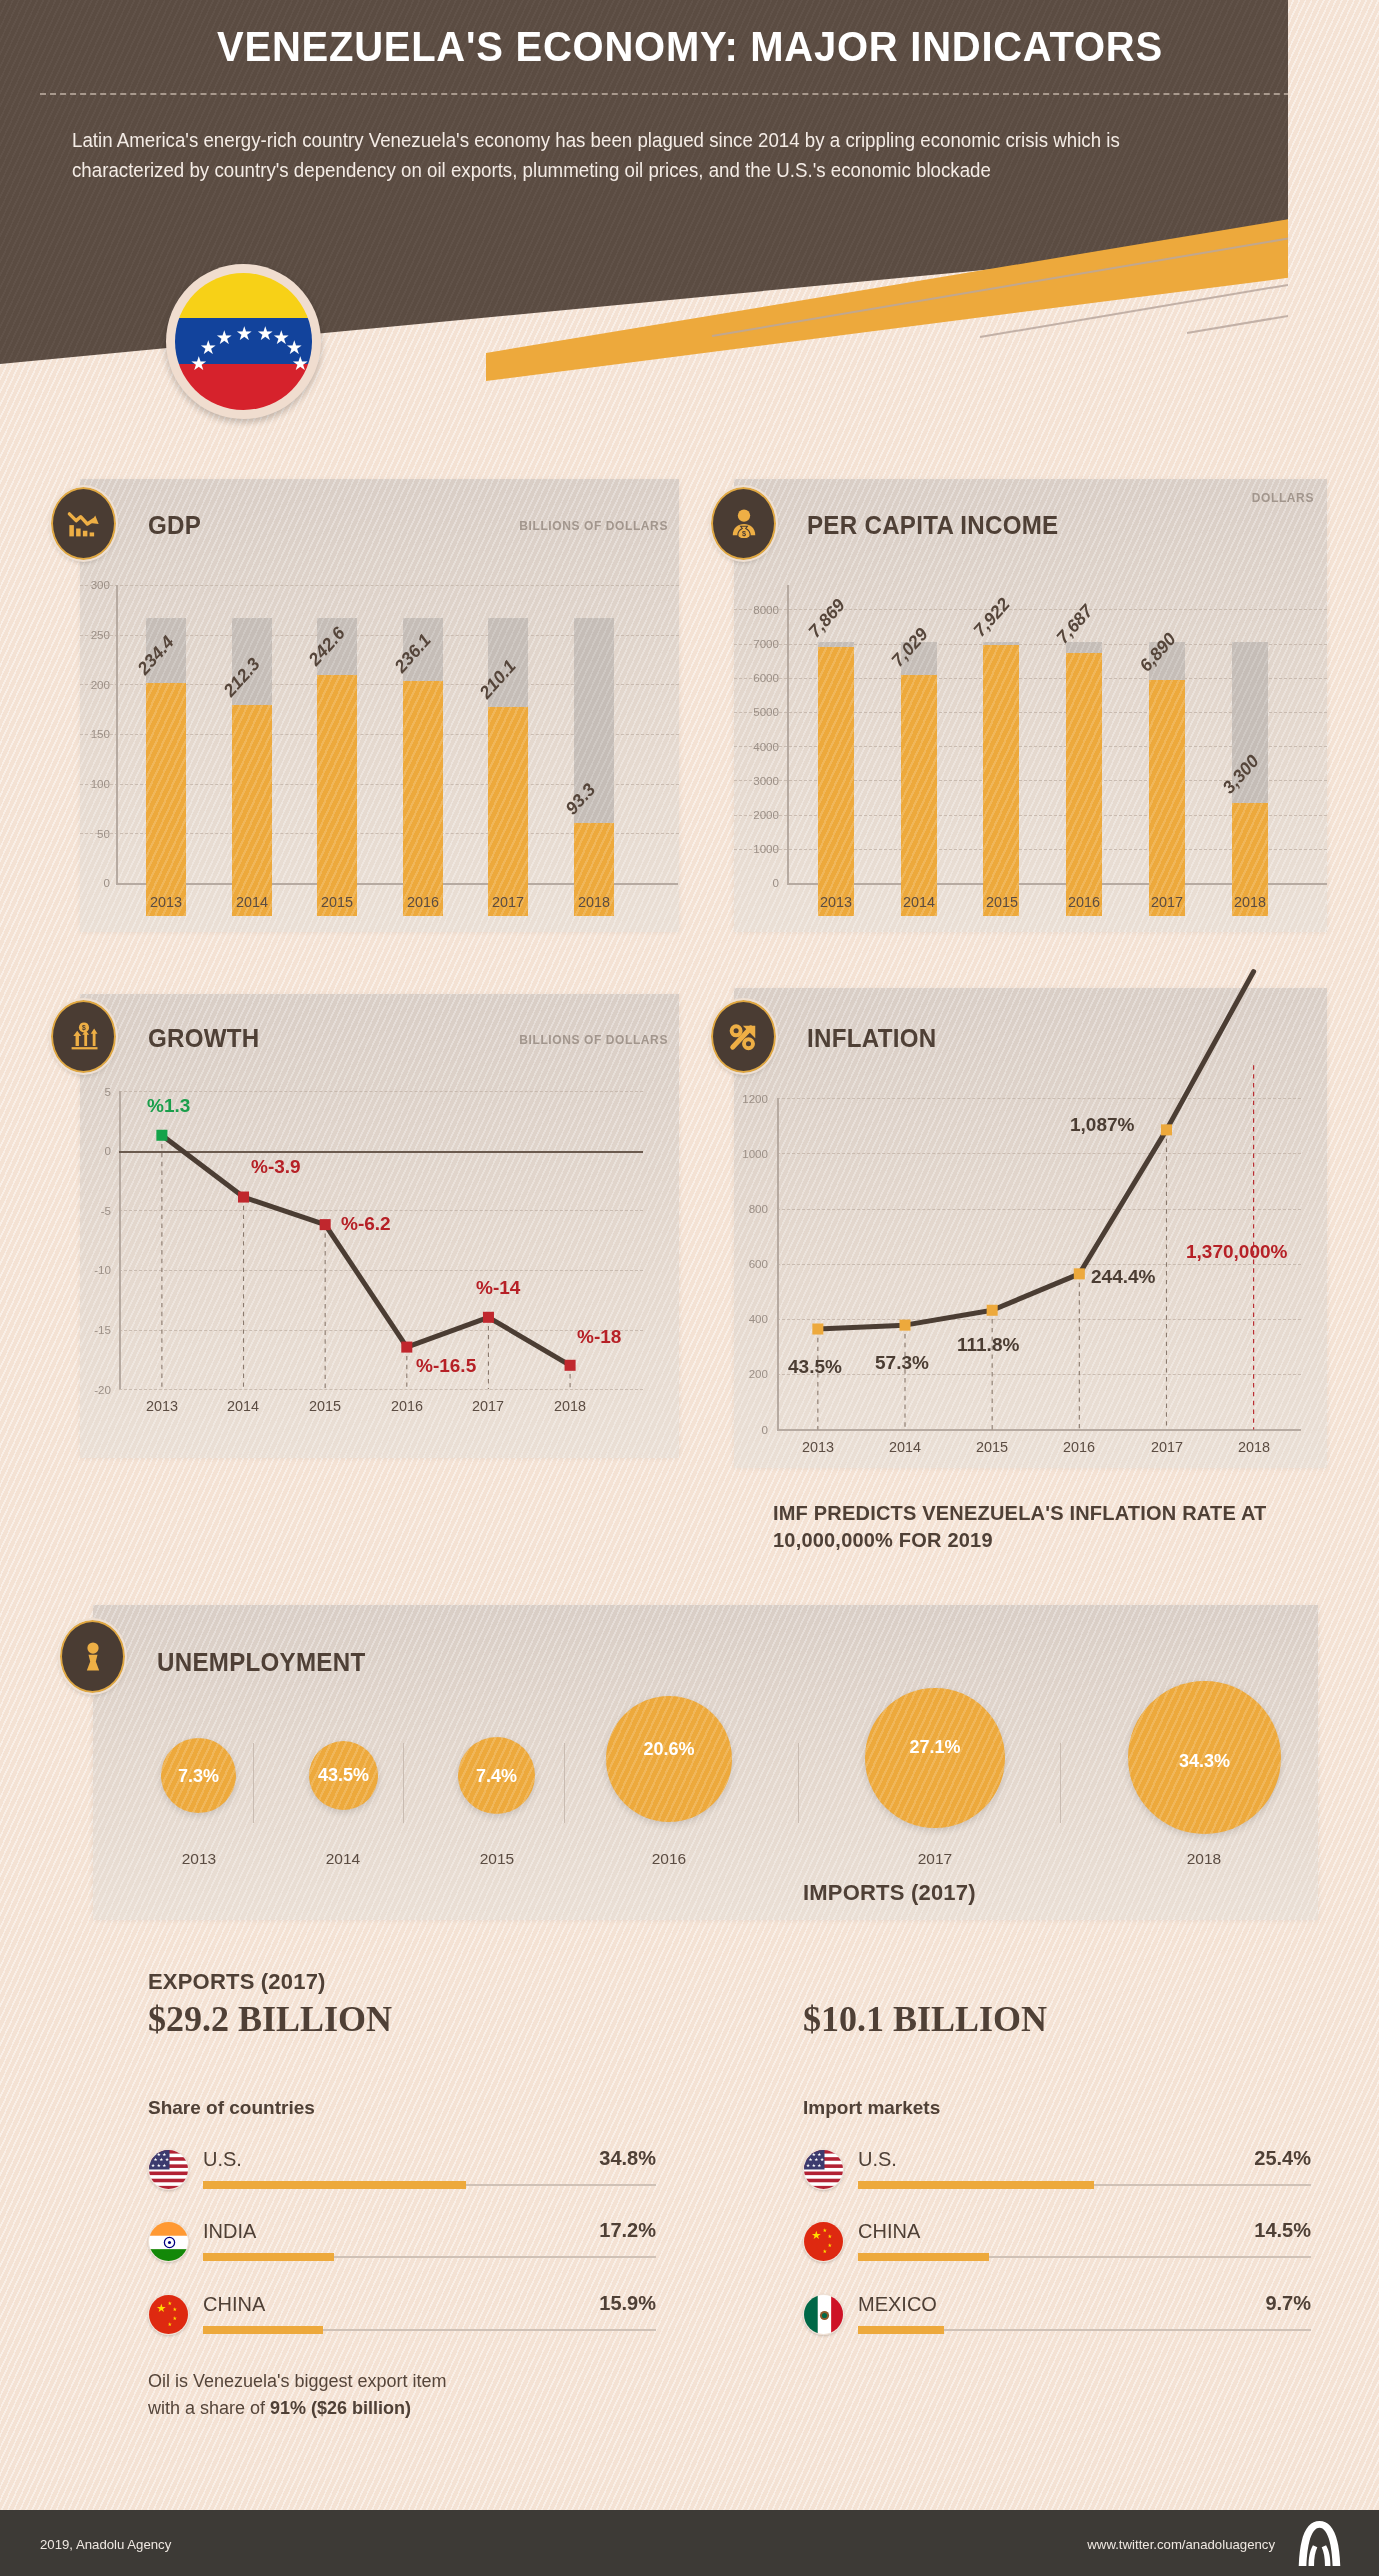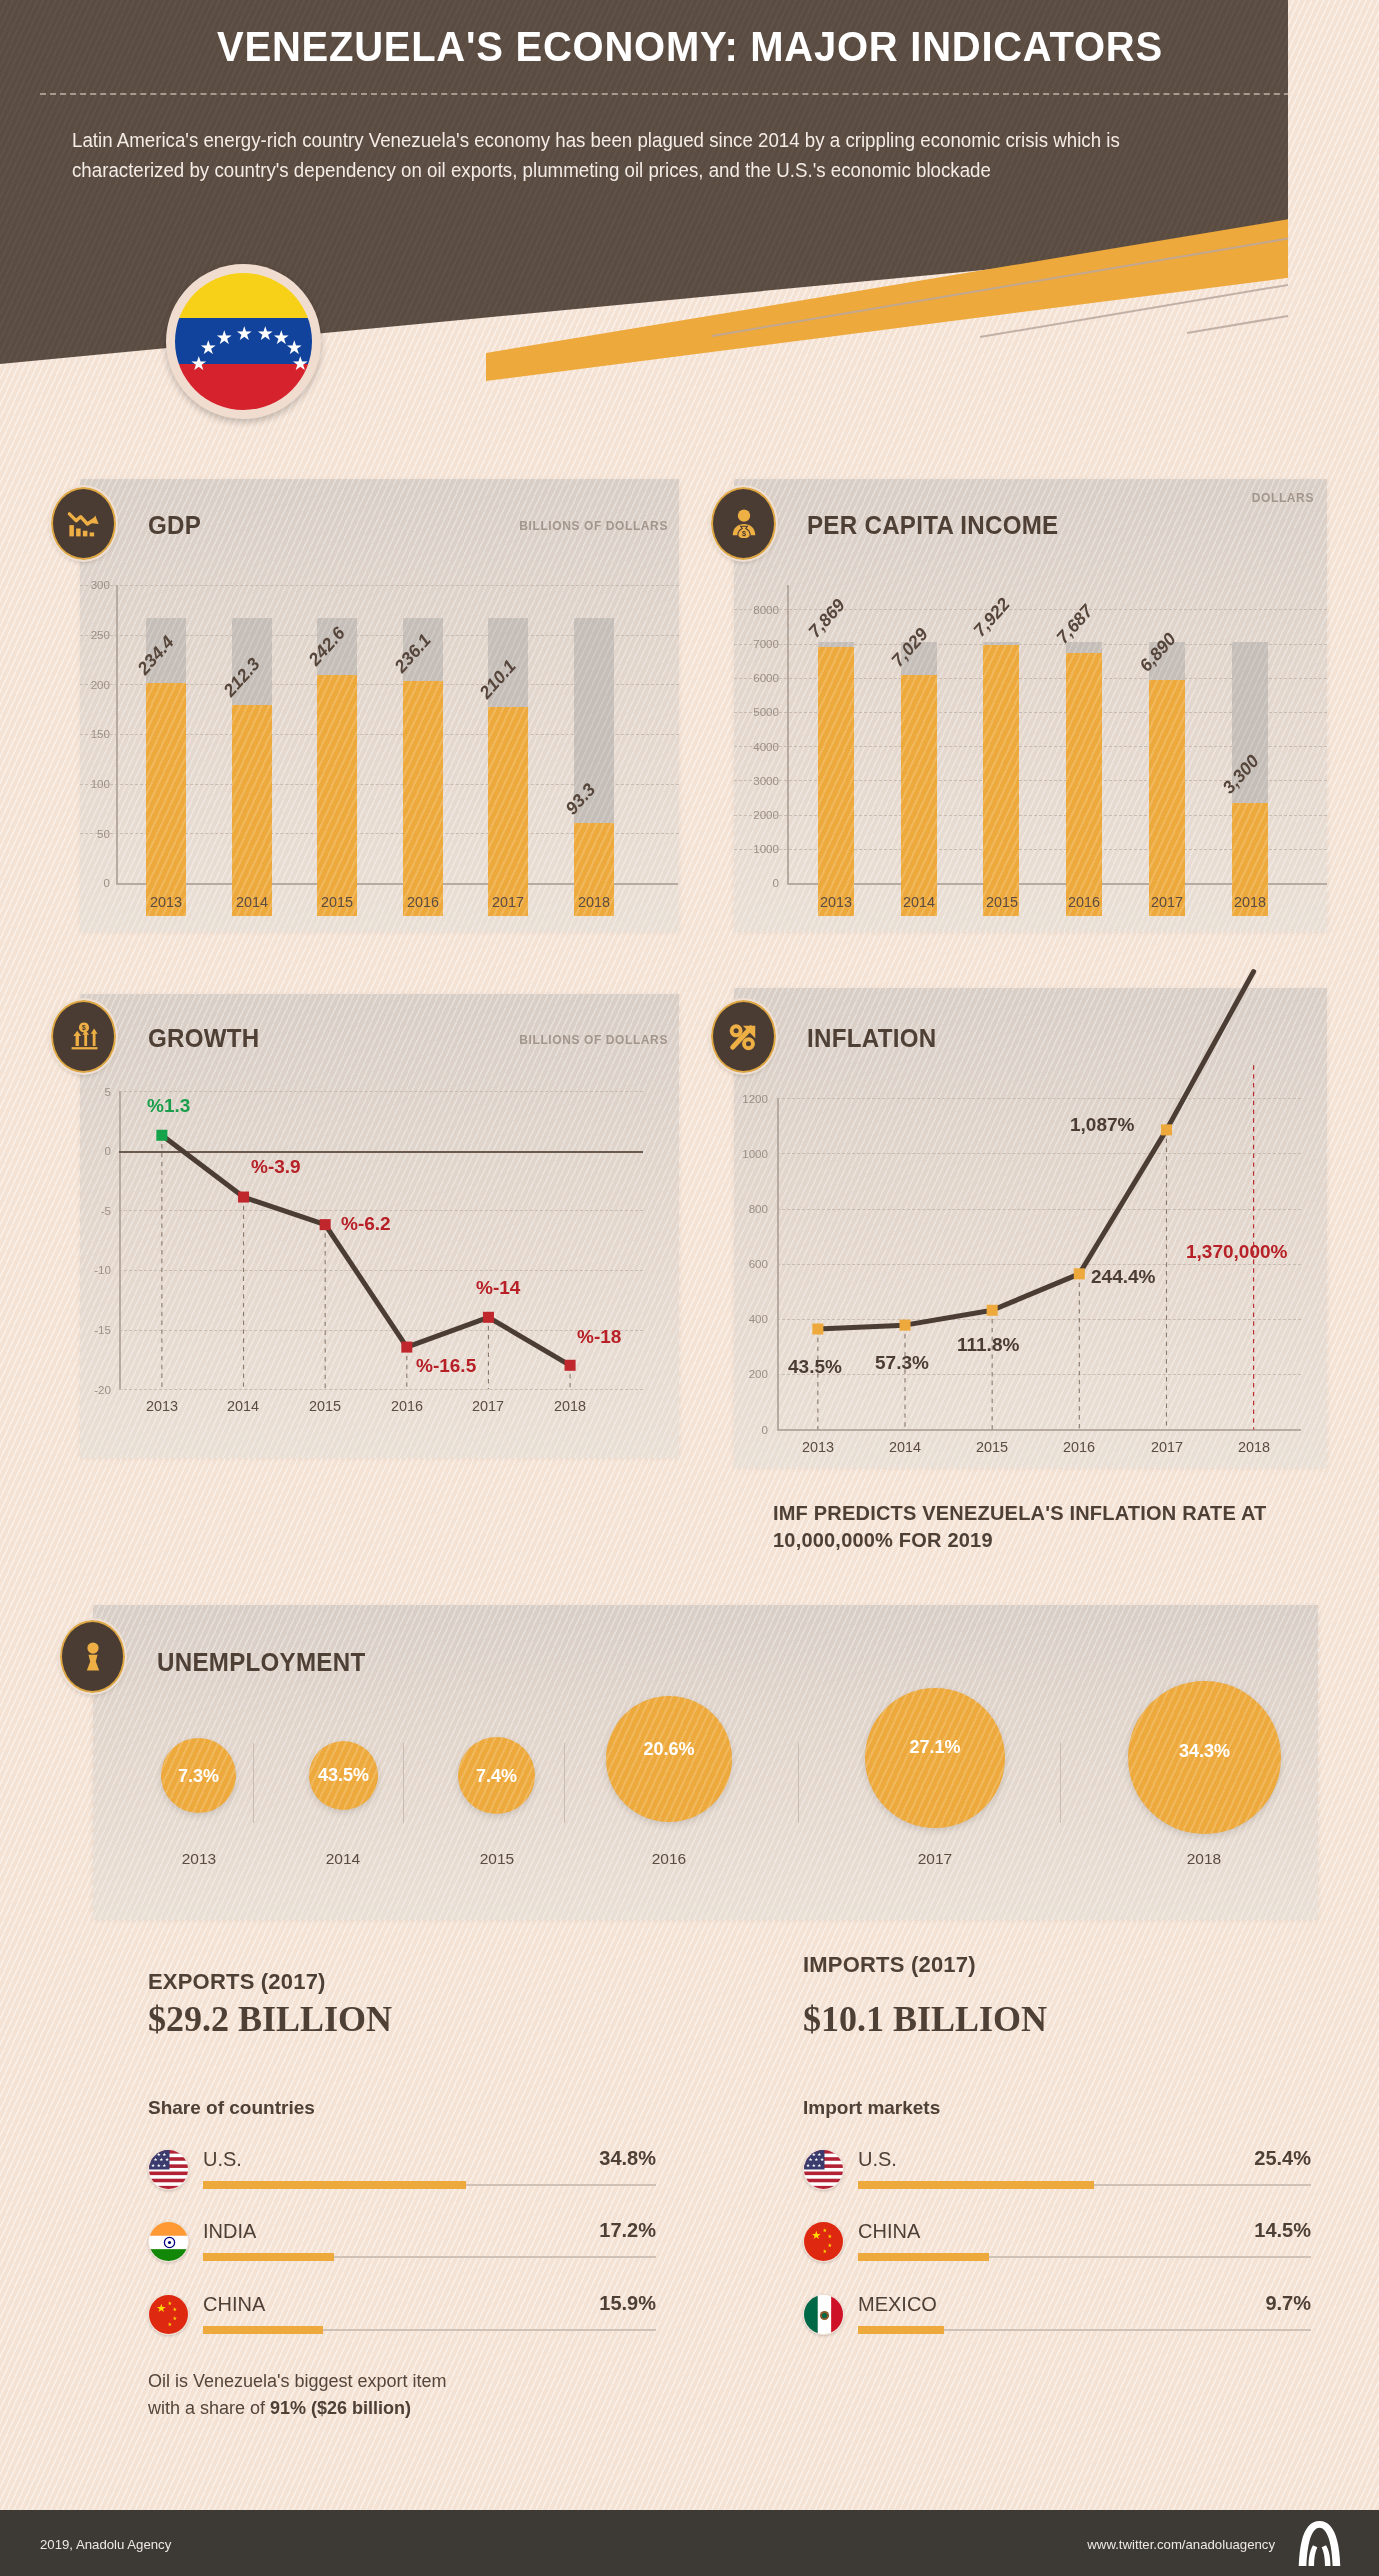--- a/index.html
+++ b/index.html
@@ -616,21 +616,21 @@
     <div class="bubble" style="left:365px; top:81px; width:77px; height:77px;">
       <span style="top:29px;">7.4%</span>
     </div>
     <div class="bubble" style="left:513px; top:40px; width:126px; height:126px;">
       <span style="top:43px;">20.6%</span>
     </div>
     <div class="bubble" style="left:772px; top:32px; width:140px; height:140px;">
       <span style="top:49px;">27.1%</span>
     </div>
     <div class="bubble" style="left:1035px; top:25.4px; width:153px; height:153px;">
-      <span style="top:60px;">34.3%</span>
+      <span style="top:70px;">34.3%</span>
     </div>
 
     <div class="bubble-sep" style="left:160px;  top:87px; height:80px;"></div>
     <div class="bubble-sep" style="left:310px;  top:87px; height:80px;"></div>
     <div class="bubble-sep" style="left:471px;  top:87px; height:80px;"></div>
     <div class="bubble-sep" style="left:705px; top:87px; height:80px;"></div>
     <div class="bubble-sep" style="left:967px; top:87px; height:80px;"></div>
 
     <div class="bubble-year" style="left:51px;   top:194px;">2013</div>
     <div class="bubble-year" style="left:195px;  top:194px;">2014</div>
@@ -710,21 +710,21 @@
     <div class="trade-track">
       <div class="trade-bar" style="width:26.5%;"></div>
     </div>
   </div>
 
   <div class="oil-note" style="left:148px; top:2368px; width:497px;">
     <span>Oil is Venezuela's biggest export item</span><br>
     <span>with a share of </span><b>91% ($26 billion)</b>
   </div>
 
-  <div class="trade-kicker" style="left:803px; top:1952px;">IMPORTS (2017)</div>
+  <div class="trade-kicker" style="left:803px; top:1880px;">IMPORTS (2017)</div>
   <div class="trade-amount" style="left:803px; top:1998px;">$10.1 BILLION</div>
   <div class="trade-sub" style="left:803px; top:2097px;">Import markets</div>
 
   <div class="trade-row" style="left:803px; top:2141px;">
     <div class="flag-chip">
       <svg viewBox="0 0 80 80" width="41" height="41">
         <rect width="80" height="80" fill="#fff"></rect>
         <g fill="#b22234">
             <rect y="0" width="80" height="7"></rect>
             <rect y="14" width="80" height="7"></rect>

